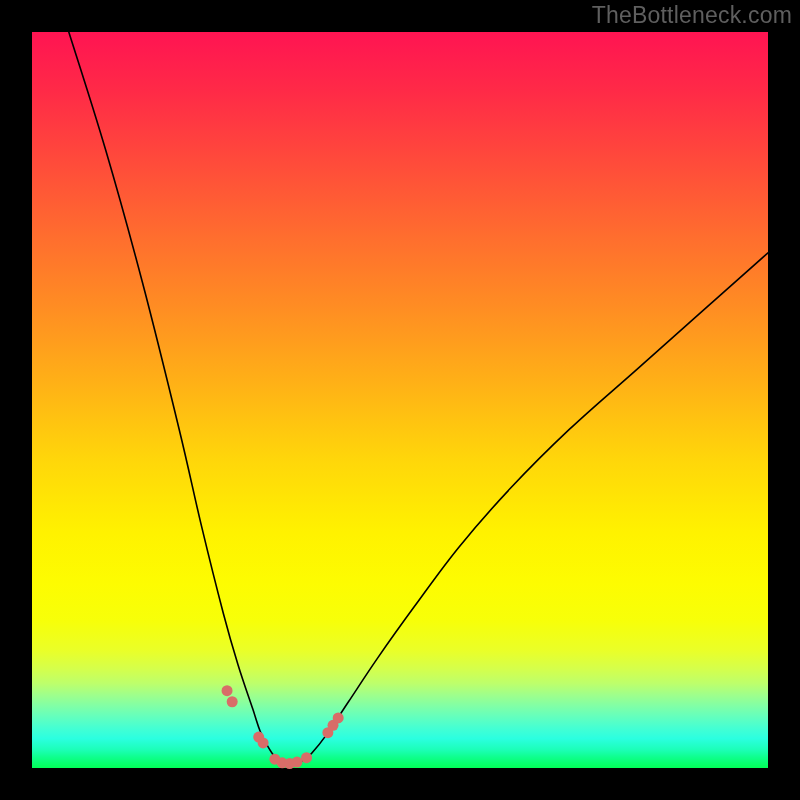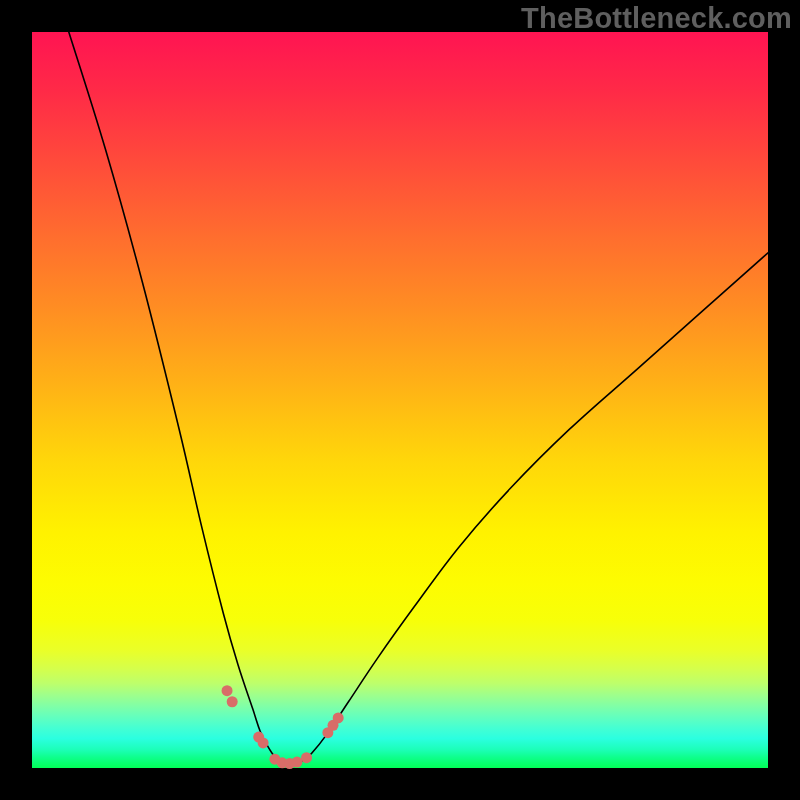--- a/index.html
+++ b/index.html
@@ -15,22 +15,22 @@
     position: relative;
     width: 800px;
     height: 800px;
     background: #000;
   }
   .watermark {
     position: absolute;
     top: 2px;
     right: 8px;
     color: #5f5f5f;
-    font-size: 29px;
-    font-weight: 700;
+    font-size: 23px;
+    font-weight: 400;
     letter-spacing: 0.2px;
     z-index: 10;
   }
   .plot-area {
     position: absolute;
     left: 32px;
     top: 32px;
     width: 736px;
     height: 736px;
     background: linear-gradient(to bottom,

